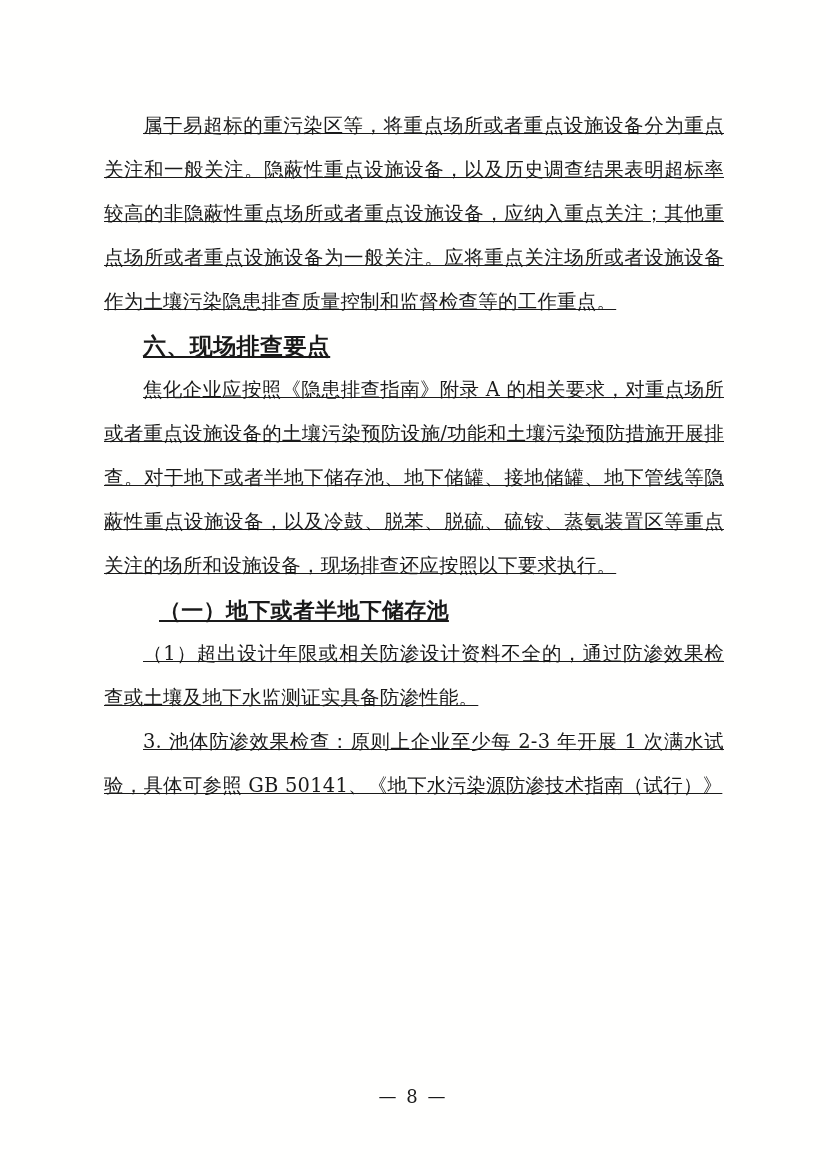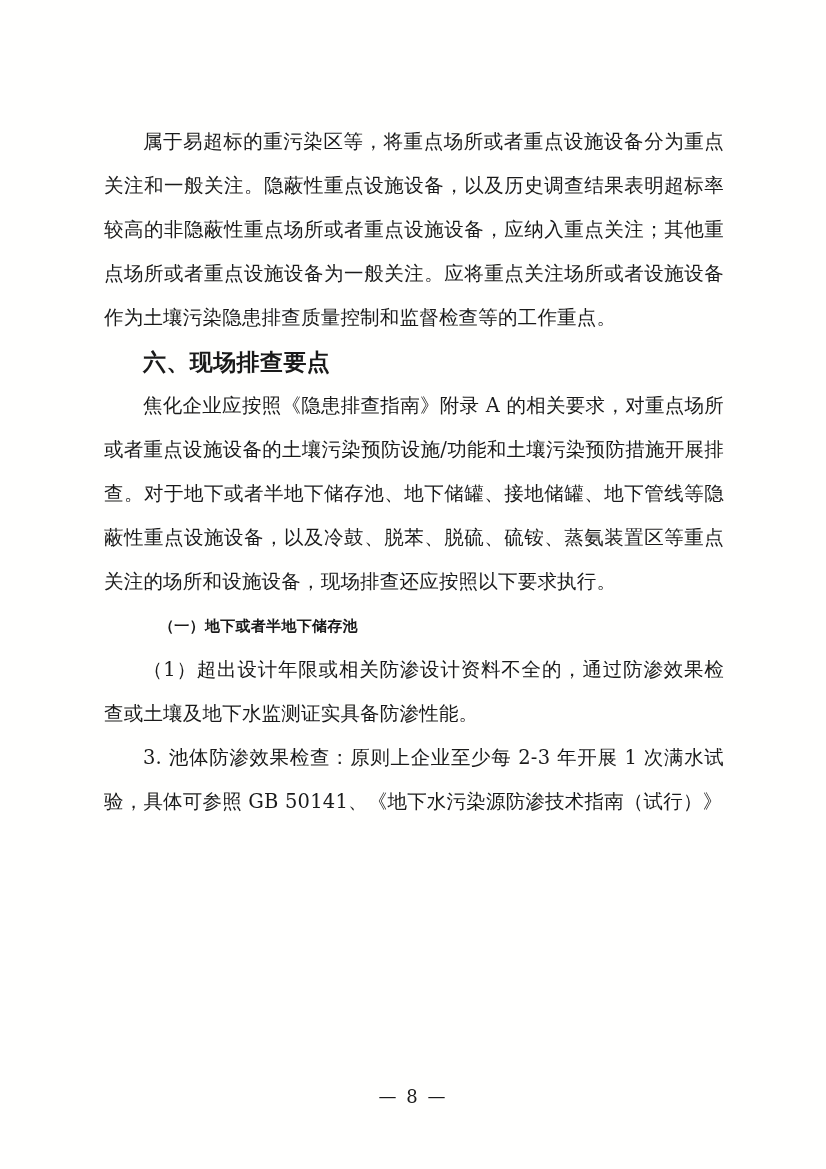--- a/index.html
+++ b/index.html
@@ -19,22 +19,23 @@
     position: absolute;
     left: 0;
     top: 0;
     width: 826px;
     height: 1169px;
     background: #fffffe;
   }
   .content {
     position: absolute;
     left: 104px;
-    top: 120px;
+    top: 104px;
     width: 620px;
+    text-decoration: underline;
   }
   p {
     margin: 0;
     font-size: 19.5px;
     line-height: 44px;
     text-align: justify;
     text-justify: inter-ideograph;
     letter-spacing: 0.2px;
   }
   .indent {
@@ -43,21 +44,21 @@
   .heading {
     margin: 0;
     font-size: 23px;
     line-height: 44px;
     font-weight: bold;
     text-indent: 39px;
     letter-spacing: 0.4px;
   }
   .subheading {
     margin: 0;
-    font-size: 15px;
+    font-size: 22px;
     line-height: 44px;
     font-weight: bold;
     text-indent: 55px;
     letter-spacing: 0.3px;
   }
   .footer {
     position: absolute;
     left: 0;
     top: 1086px;
     width: 826px;

